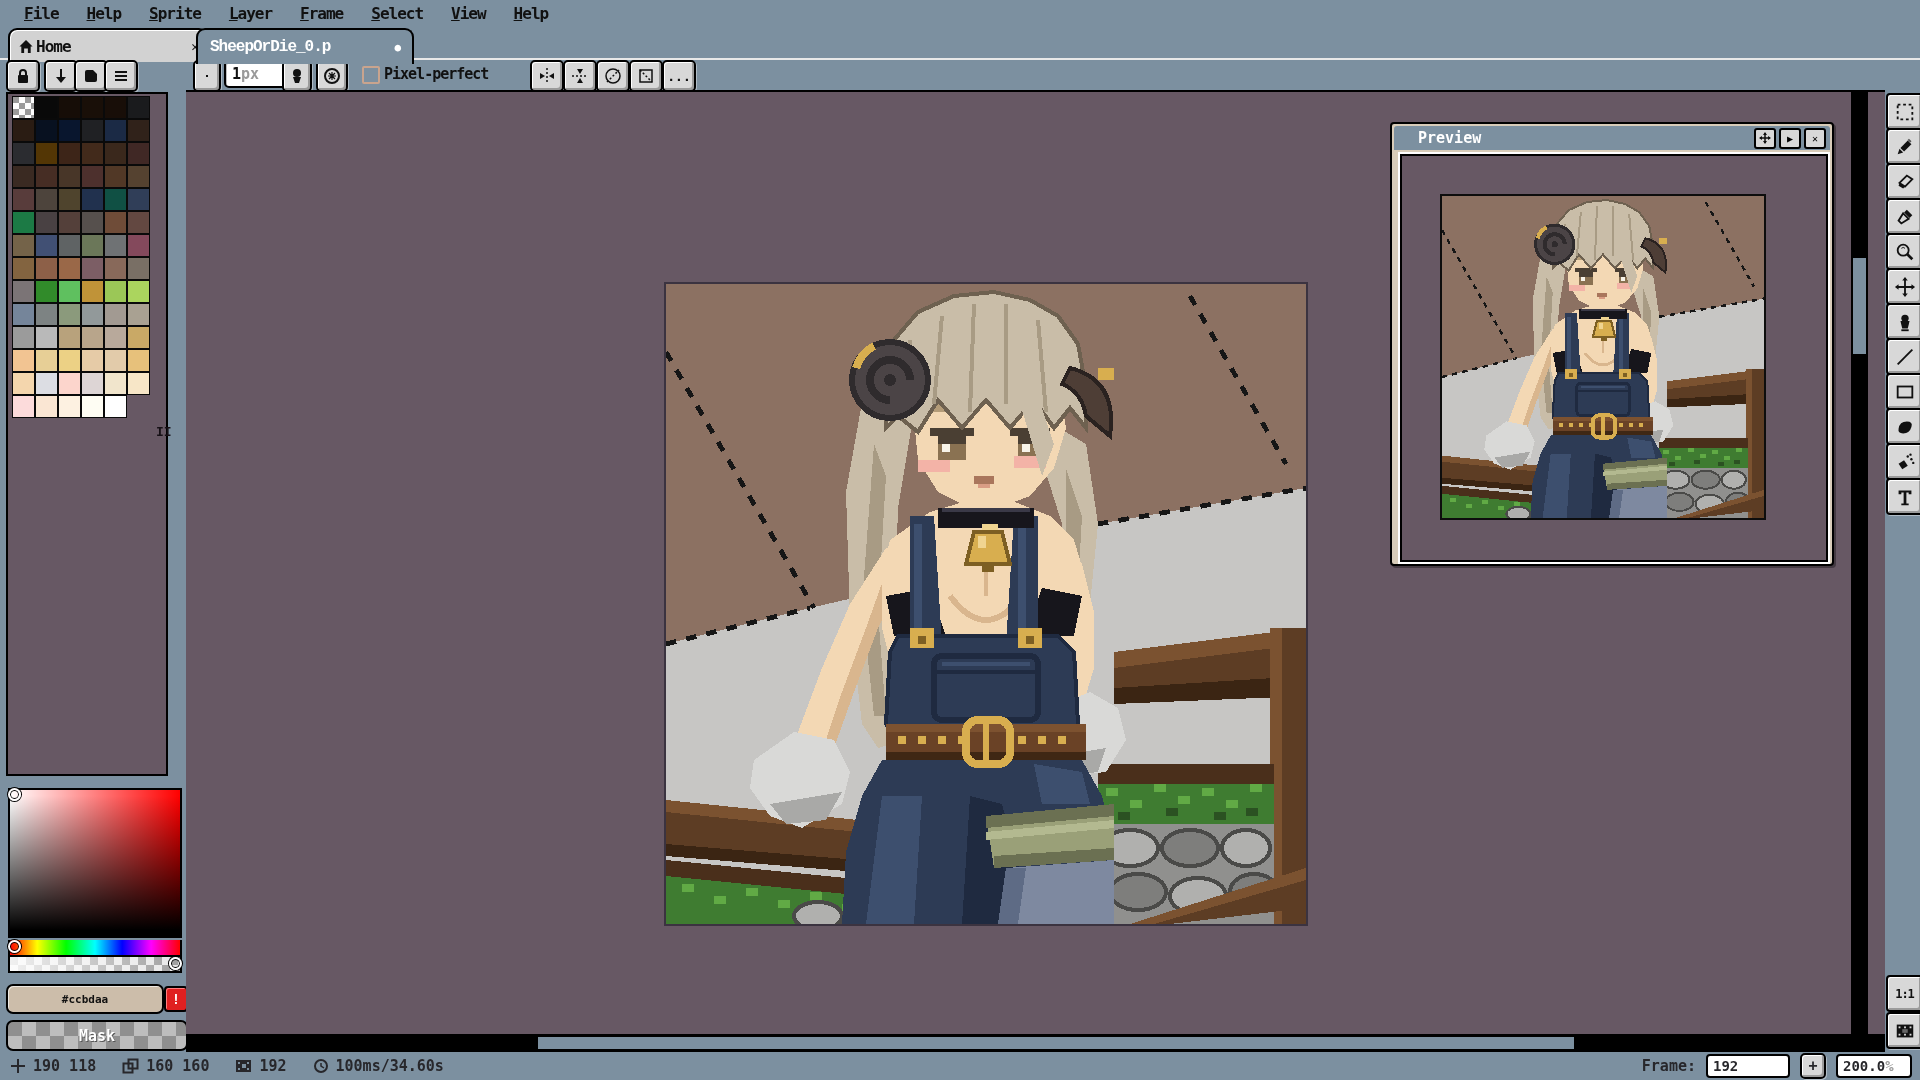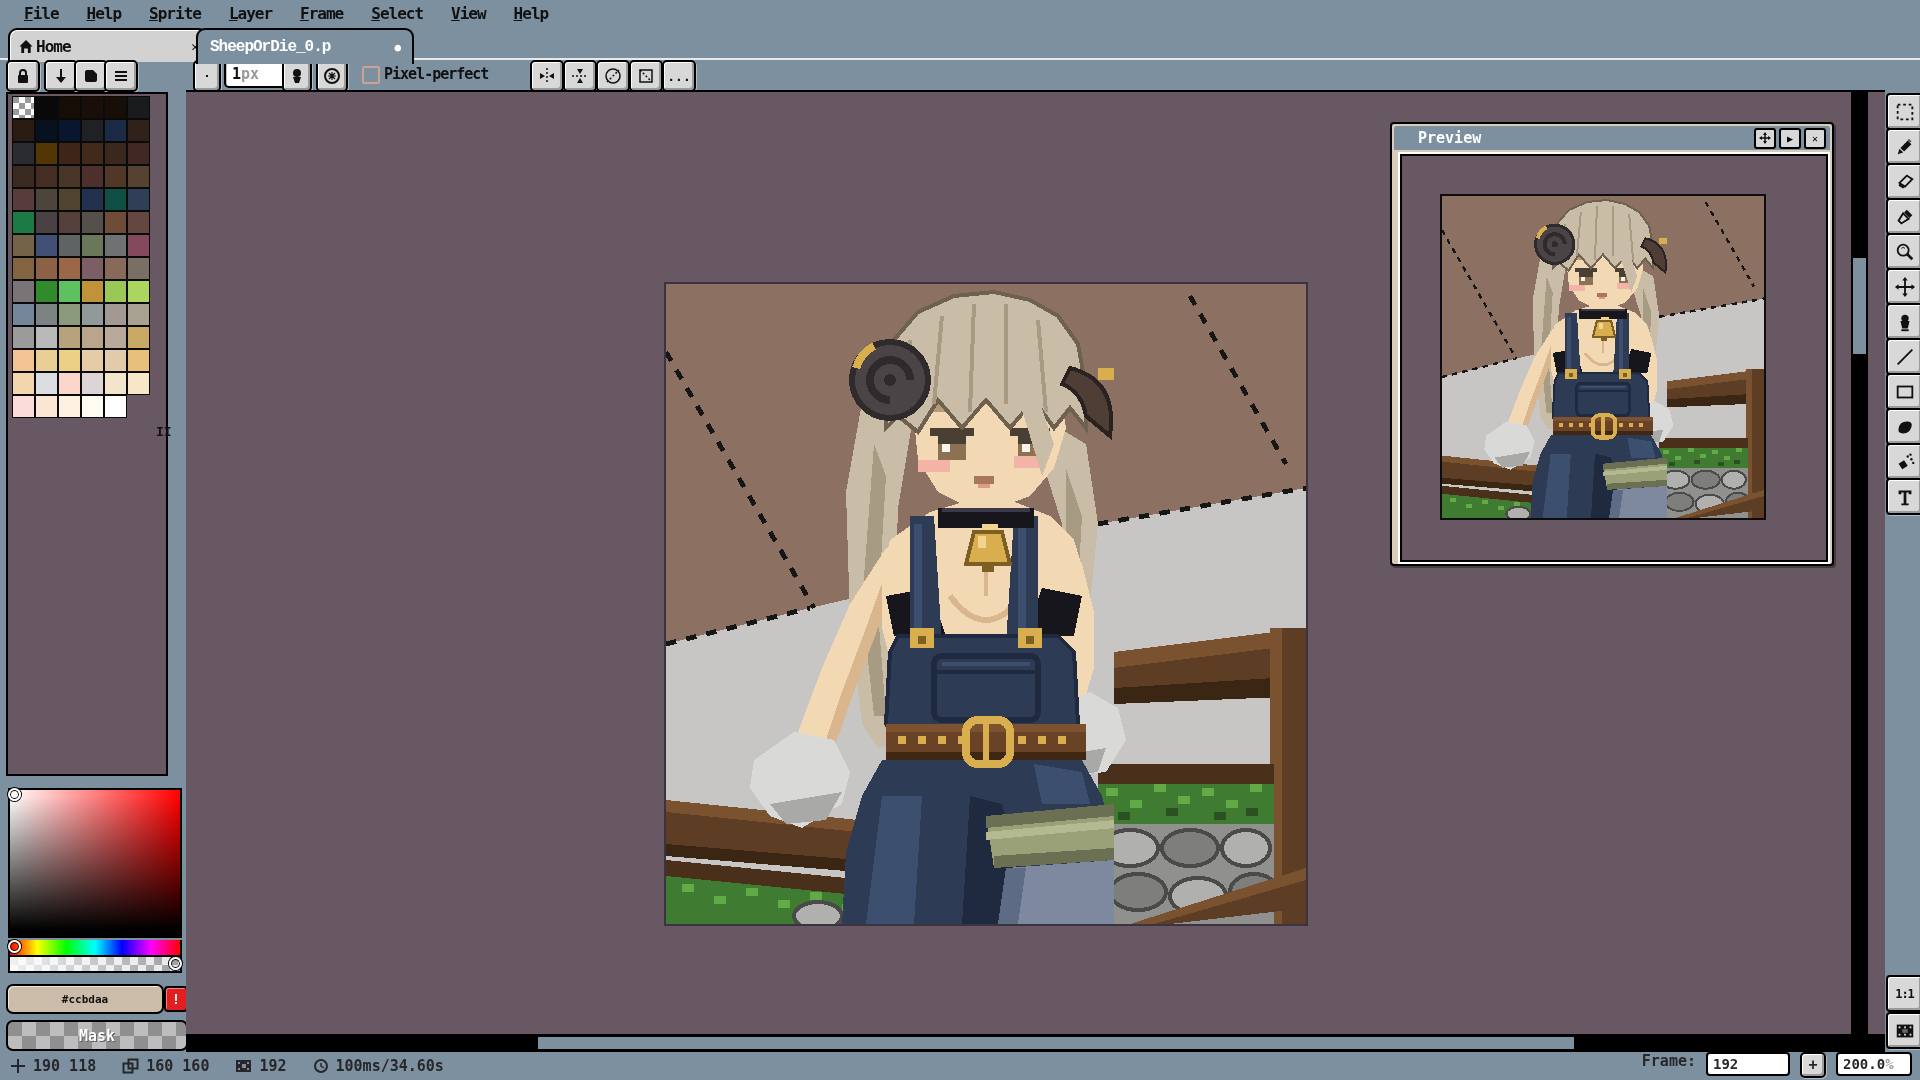--- a/index.html
+++ b/index.html
@@ -85,21 +85,21 @@
   #preview-title{position:absolute;left:2px;top:2px;right:2px;height:24px;background:var(--chrome,#7c90a0);
      display:flex;align-items:center;color:#fff;font-size:15px;padding-left:24px;border-radius:3px 3px 0 0;}
   .pv-btn{width:18px;height:17px;margin-left:3px;background:var(--button,#d8d8d8);border:2px solid #000;
      border-radius:3px;display:flex;align-items:center;justify-content:center;font-size:10px;color:#000;}
   #preview-body{position:absolute;left:8px;top:30px;width:424px;height:404px;background:var(--editor,#675864);
      border:2px solid #000;box-shadow:0 0 0 2px #fff;}
   #preview-art{position:absolute;left:38px;top:38px;width:322px;height:322px;border:2px solid #0d0d0d;}
   
   #statusbar{left:0;top:1052px;width:1920px;height:28px;display:flex;align-items:center;font-size:15px;color:#27272b;}
   .sb-item{display:flex;align-items:center;gap:7px;margin-right:26px;}
-  .sb-right{position:absolute;right:8px;top:0;height:28px;display:flex;gap:10px;}
+  .sb-right{position:absolute;right:8px;top:0;height:28px;display:flex;align-items:center;gap:10px;}
   .sb-field{height:20px;background:#fff;border:2px solid #000;border-radius:4px;display:flex;align-items:center;
      padding:0 5px;font-size:14px;}
   svg{display:block;}
   .nub{image-rendering:pixelated;}
 </style>
 </head>
 <body>
 
 <svg width="0" height="0" style="position:absolute">
 <symbol id="sprite-art" viewBox="0 0 160 160" shape-rendering="crispEdges">

